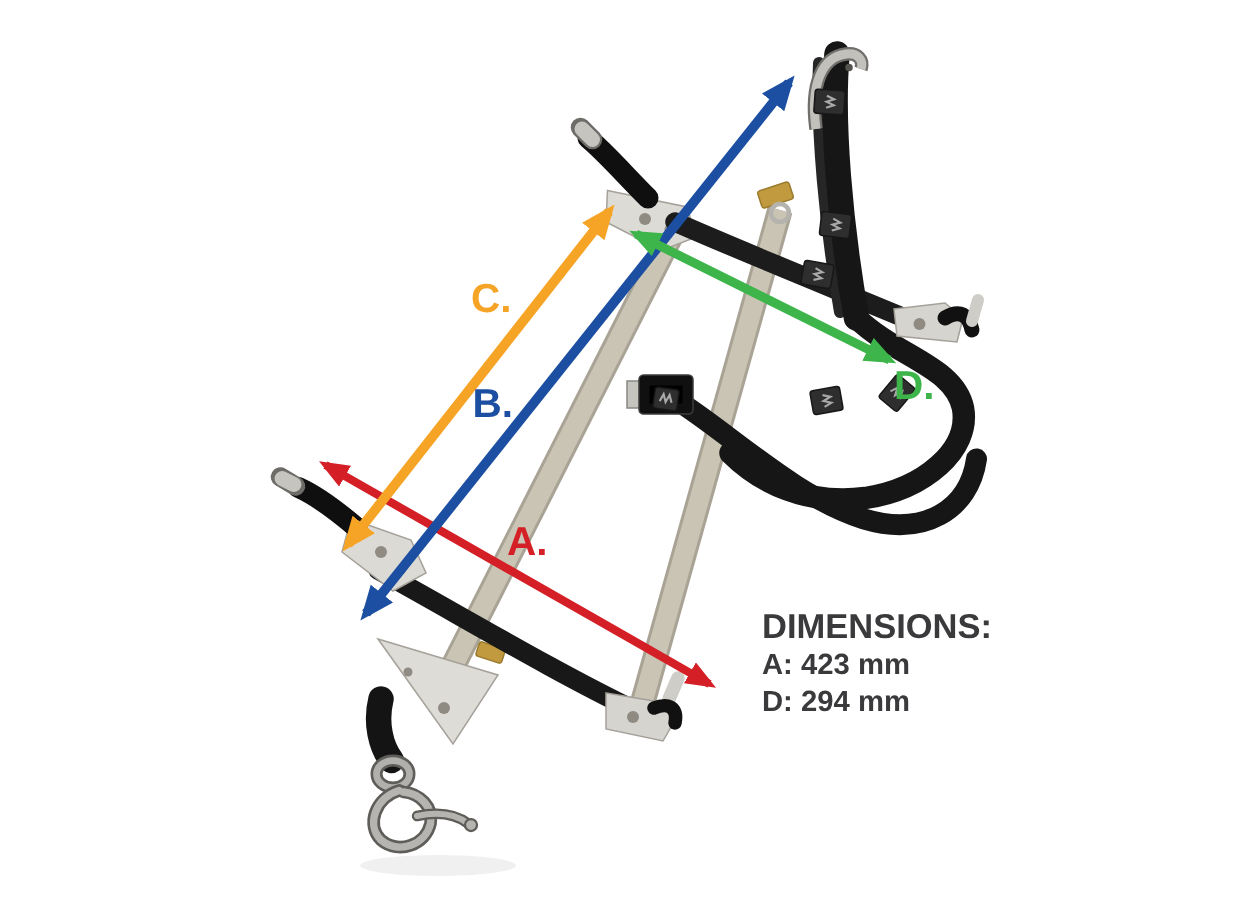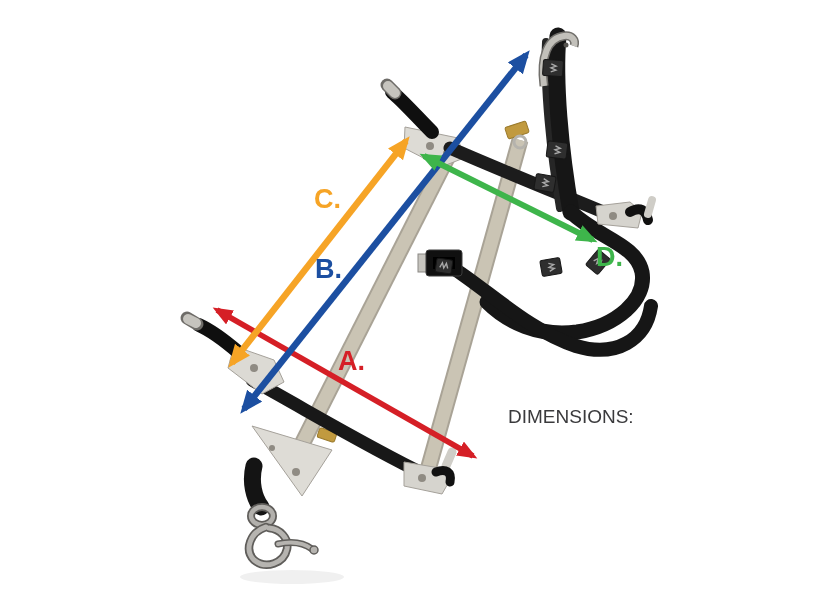--- a/index.html
+++ b/index.html
@@ -12,21 +12,21 @@
     position:absolute;font-weight:bold;font-size:27px;line-height:1;
     letter-spacing:0px;user-select:none;
   }
   .lbl-a{left:338px;top:348px;color:#d51f26;}
   .lbl-b{left:315px;top:256px;color:#1c4fa1;}
   .lbl-c{left:314px;top:186px;color:#f6a426;}
   .lbl-d{left:596px;top:244px;color:#3eb54b;}
   .dims-panel{
     position:absolute;left:508px;top:403px;color:#3a3a3c;
   }
-  .dims-title{font-size:19px;font-weight:normal;line-height:28px;}
+  .dims-title{font-size:23px;font-weight:bold;line-height:28px;}
   .dims-row{font-size:19.5px;font-weight:bold;line-height:25px;}
 </style>
 </head>
 <body>
 
 <div class="stage">
 
   <svg class="scene" width="840" height="600" viewBox="0 0 840 600">
     <defs>
       <marker id="head-a" markerWidth="22" markerHeight="18" refX="15" refY="8" orient="auto-start-reverse" markerUnits="userSpaceOnUse">
@@ -168,15 +168,17 @@
     </g>
   </svg>
 
   <div class="dim-label lbl-c">C.</div>
   <div class="dim-label lbl-b">B.</div>
   <div class="dim-label lbl-a">A.</div>
   <div class="dim-label lbl-d">D.</div>
 
   <div class="dims-panel">
     <div class="dims-title">DIMENSIONS:</div>
+    <div class="dims-row">A: 423 mm</div>
+    <div class="dims-row">D: 294 mm</div>
   </div>
 
 </div>
 
 </body></html>

